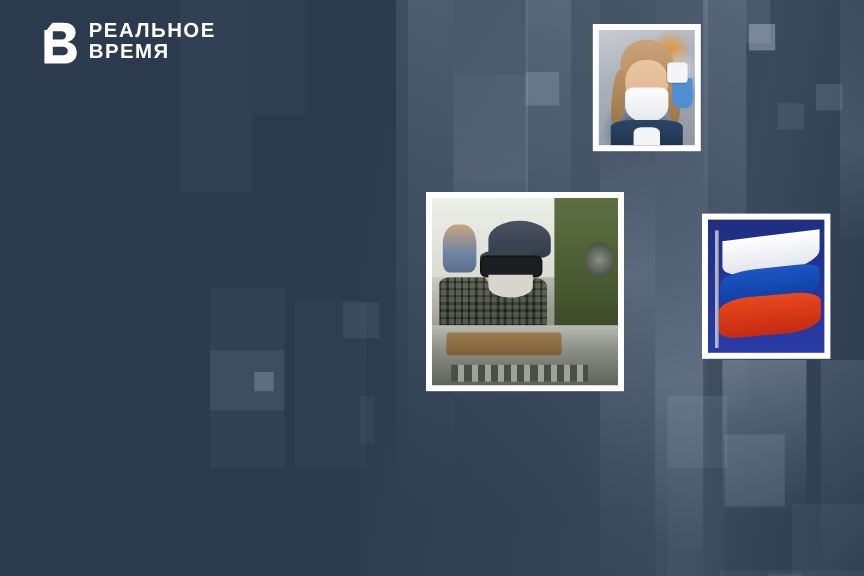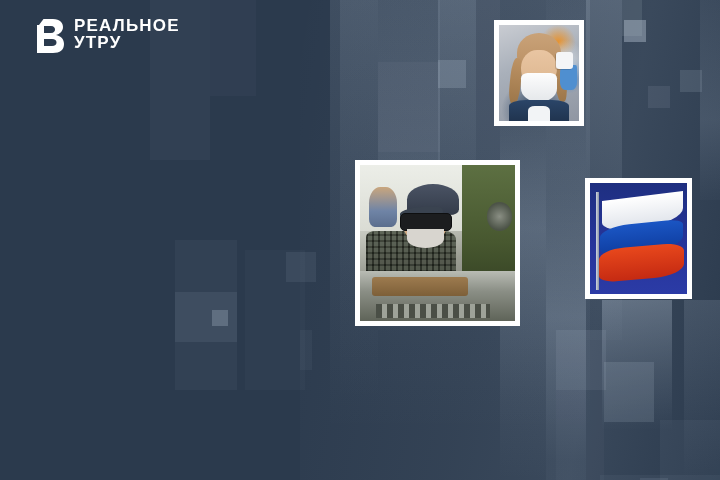--- a/index.html
+++ b/index.html
@@ -166,21 +166,21 @@
     <div id="logo-mark">
       <svg width="30" height="38" viewBox="0 0 30 38" aria-hidden="true">
         <path d="M2 2 H18 C25 2 28 6 28 10 C28 14 25 17 21 18 C26 19 29 22 29 27 C29 33 25 36 18 36 H2 Z
                  M9 9 V16 H16 C19 16 20 14 20 12.5 C20 11 19 9 16 9 Z
                  M9 22 V29 H17 C20 29 21.5 27.5 21.5 25.5 C21.5 23.5 20 22 17 22 Z" fill="#ffffff"></path>
         <path d="M0 0 L10 0 L4 8 L0 8 Z" fill="#2b3a4d"></path>
       </svg>
     </div>
     <div id="logo-text">
       <span>РЕАЛЬНОЕ</span>
-      <span>УТРУ</span>
+      <span>ВРЕМЯ</span>
     </div>
   </div>
 
 
   <div class="photo" id="photo-mask">
     <div class="inner">
       <div class="m-hair"></div>
       <div class="m-braidL"></div>
       <div class="m-braidR"></div>
       <div class="m-face"></div>

